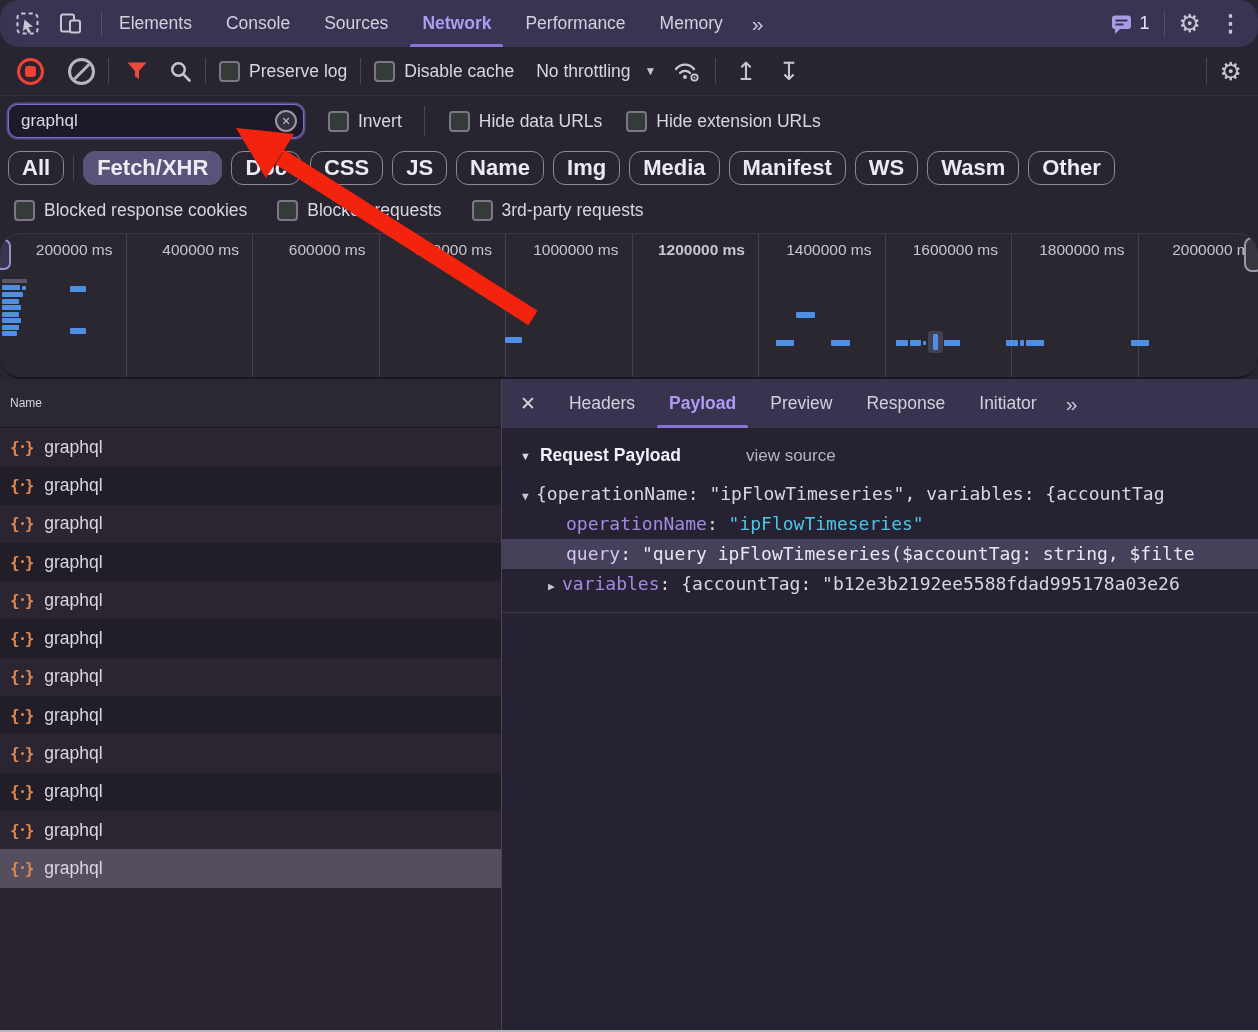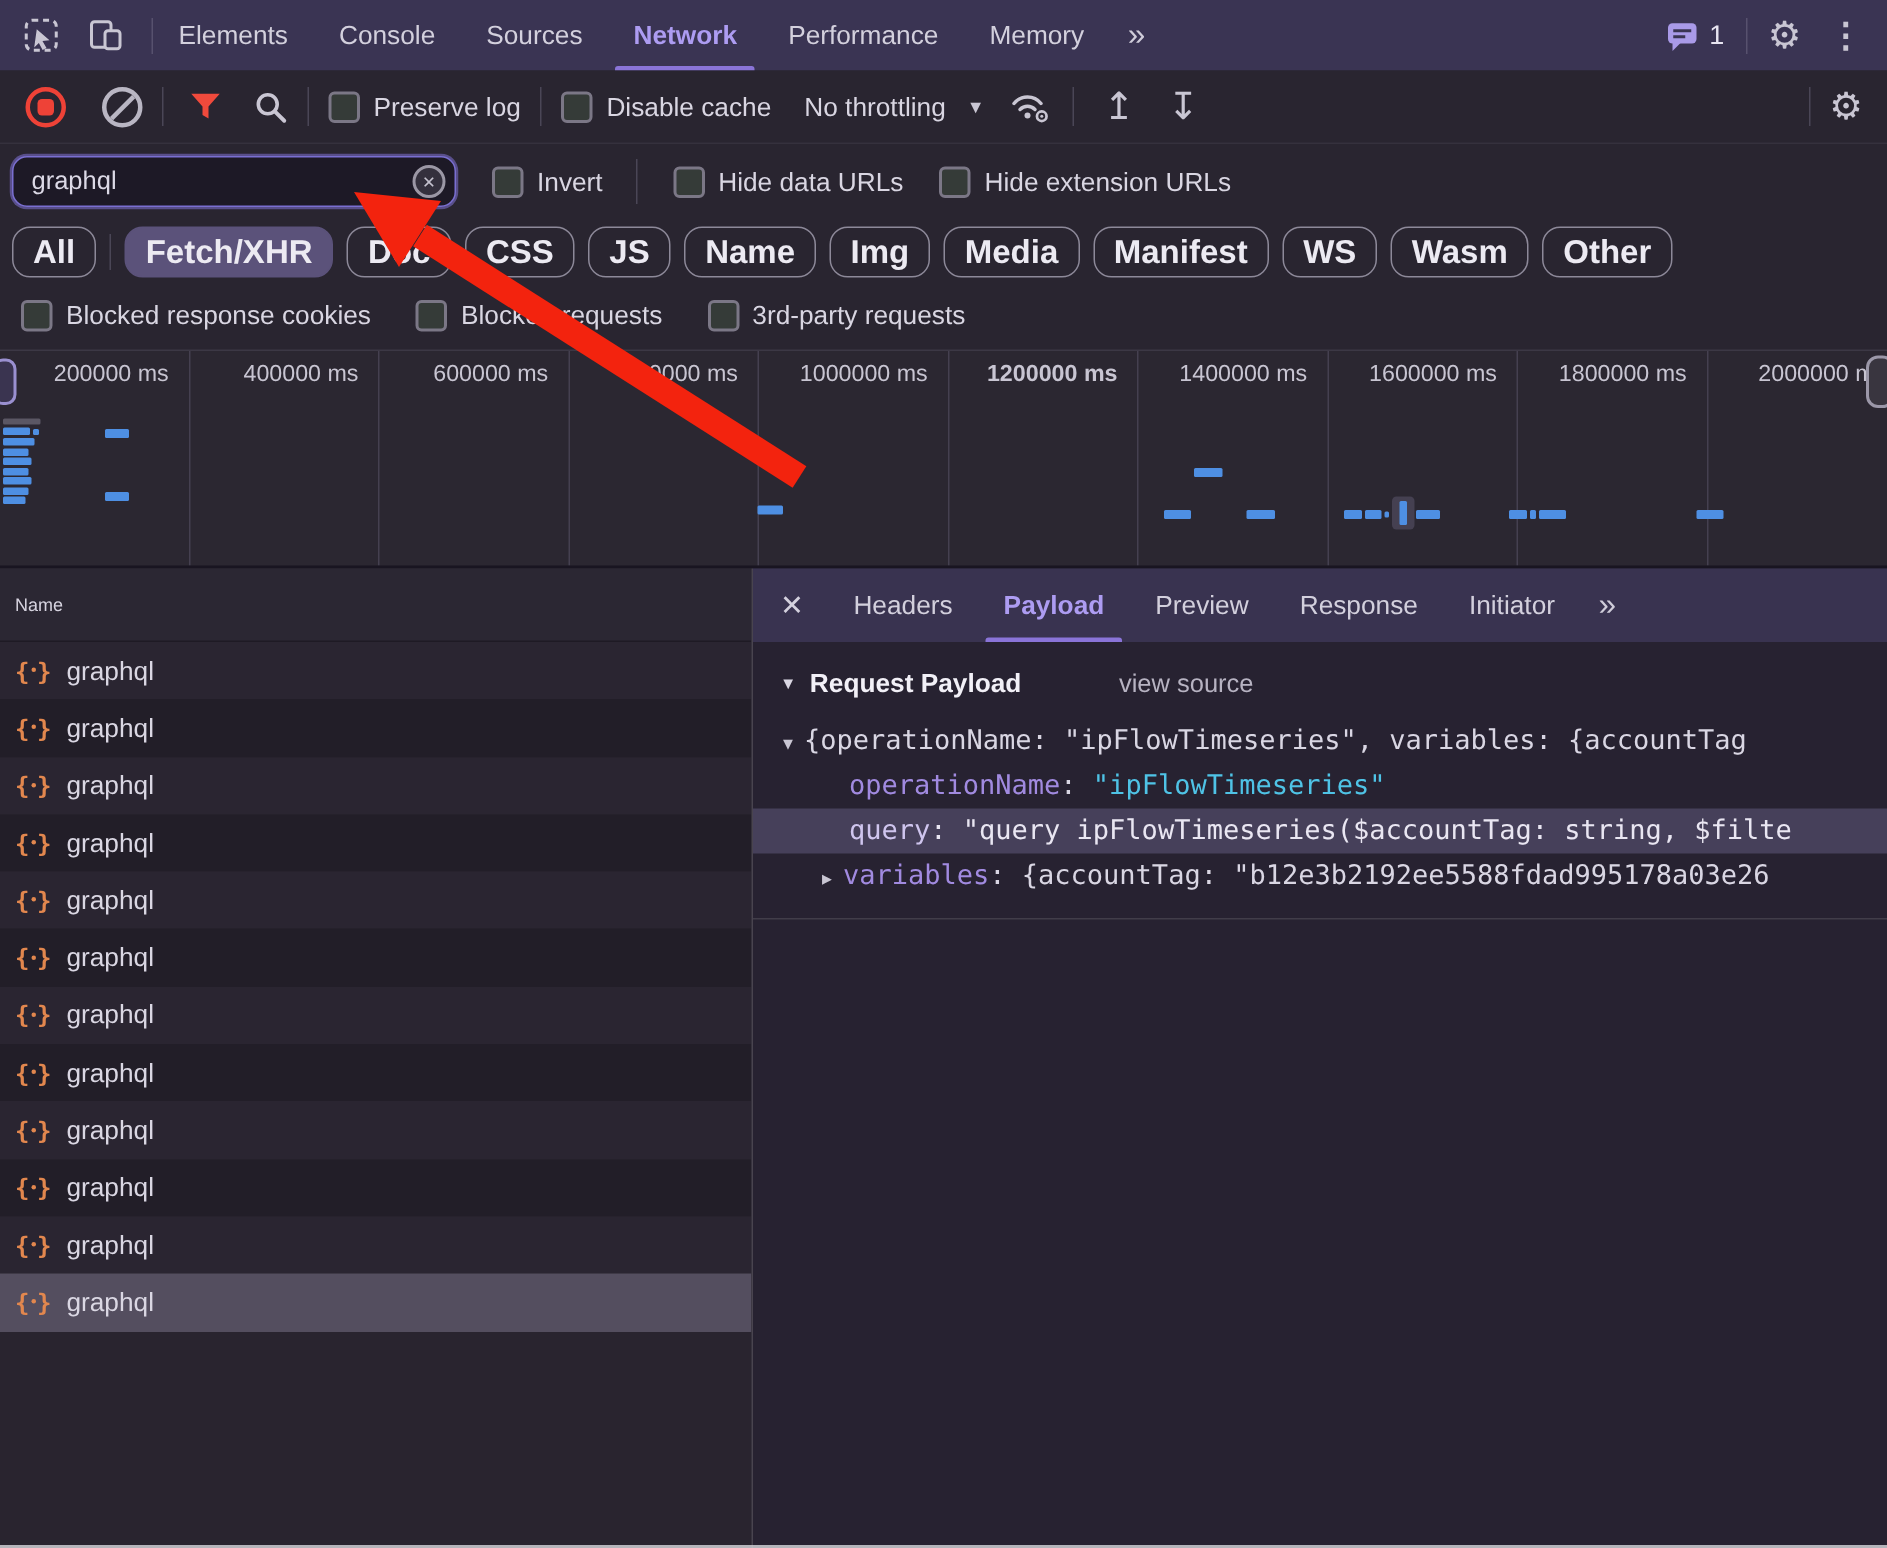--- a/index.html
+++ b/index.html
@@ -4,21 +4,21 @@
 <style>
   html,body{margin:0;padding:0;}
   body{
     width:1258px;height:1032px;position:relative;overflow:hidden;
     background:#292530;font-family:"Liberation Sans",sans-serif;
     -webkit-font-smoothing:antialiased;
   }
   .nowrap{white-space:nowrap;}
   
   .tabbar{position:absolute;top:0;left:0;right:0;height:47px;background:#3a3453;
-    display:flex;align-items:stretch;color:#d3d0dd;}
+    display:flex;align-items:stretch;color:#d3d0dd;border-radius:19px;}
   .win-icons{display:flex;align-items:center;gap:20px;padding:0 18px 0 16px;}
   .vdiv{width:1px;height:24px;background:#57516e;align-self:center;}
   .vdiv.dark{background:#4a4656;}
   .tab{display:flex;align-items:center;padding:0 17px;font-size:17.5px;position:relative;cursor:default;}
   .tab.active{color:#ad9cf2;font-weight:bold;}
   .tab.active::after{content:"";position:absolute;left:5px;right:5px;bottom:0;height:3px;background:#8a74d8;border-radius:2px 2px 0 0;}
   .chev{display:flex;align-items:center;font-size:21px;padding:0 12px;color:#cfccd9;letter-spacing:2px;}
   .tabbar-right{margin-left:auto;display:flex;align-items:center;gap:14px;padding-right:12px;}
   .bubble-wrap{display:flex;align-items:center;gap:7px;font-size:18px;color:#e8e5f1;}
   .glyph{color:#c9c6d3;}
@@ -49,21 +49,21 @@
   .filterrow1 .chk-item{margin-left:24px;}
   .filterrow1 .vdiv2{width:1px;height:30px;background:#4a4656;margin-left:22px;}
   .chiprow{position:absolute;top:147px;left:0;right:0;height:41px;display:flex;align-items:center;gap:9px;padding-left:8px;}
   .chip{border:1.5px solid #8d8999;border-radius:12px;padding:3px 13px;font-size:22px;font-weight:700;
     color:#eceaf2;background:transparent;}
   .chip.active{background:#5b527a;border-color:#5b527a;}
   .chkrow{position:absolute;top:188px;left:0;right:0;height:45px;display:flex;align-items:center;gap:30px;
     padding-left:14px;color:#d9d6e2;font-size:17.5px;}
   
   .overview{position:absolute;top:233px;left:0;right:0;height:146px;background:#2b2731;
-    border-top:1px solid #3c3845;border-bottom:2px solid #191521;box-sizing:border-box;overflow:hidden;}
+    border-top:1px solid #3c3845;border-bottom:2px solid #191521;box-sizing:border-box;overflow:hidden;border-radius:21px;}
   .ov-grid{position:absolute;inset:0;display:flex;}
   .ov-col{height:100%;border-right:1px solid #454050;box-sizing:border-box;
     font-size:15.5px;color:#c8c5d2;text-align:right;padding:7px 13px 0 0;overflow:hidden;}
   .ov-bar{position:absolute;background:#4e8fe3;border-radius:1px;}
   .ov-bar.gray{background:#5b5764;}
   .ov-bar.selbox{background:#454051;border-radius:3px;}
   .ov-bar.selbar{background:#4e8fe3;}
   .ov-pill-left{position:absolute;left:-5px;top:5px;width:12px;height:27px;border:2px solid #9a90d0;border-radius:7px;background:#3a3450;}
   .ov-pill-right{position:absolute;right:-5px;top:3px;width:15px;height:31px;border:2px solid #9b97a8;border-radius:8px;background:#39353f;}
   

